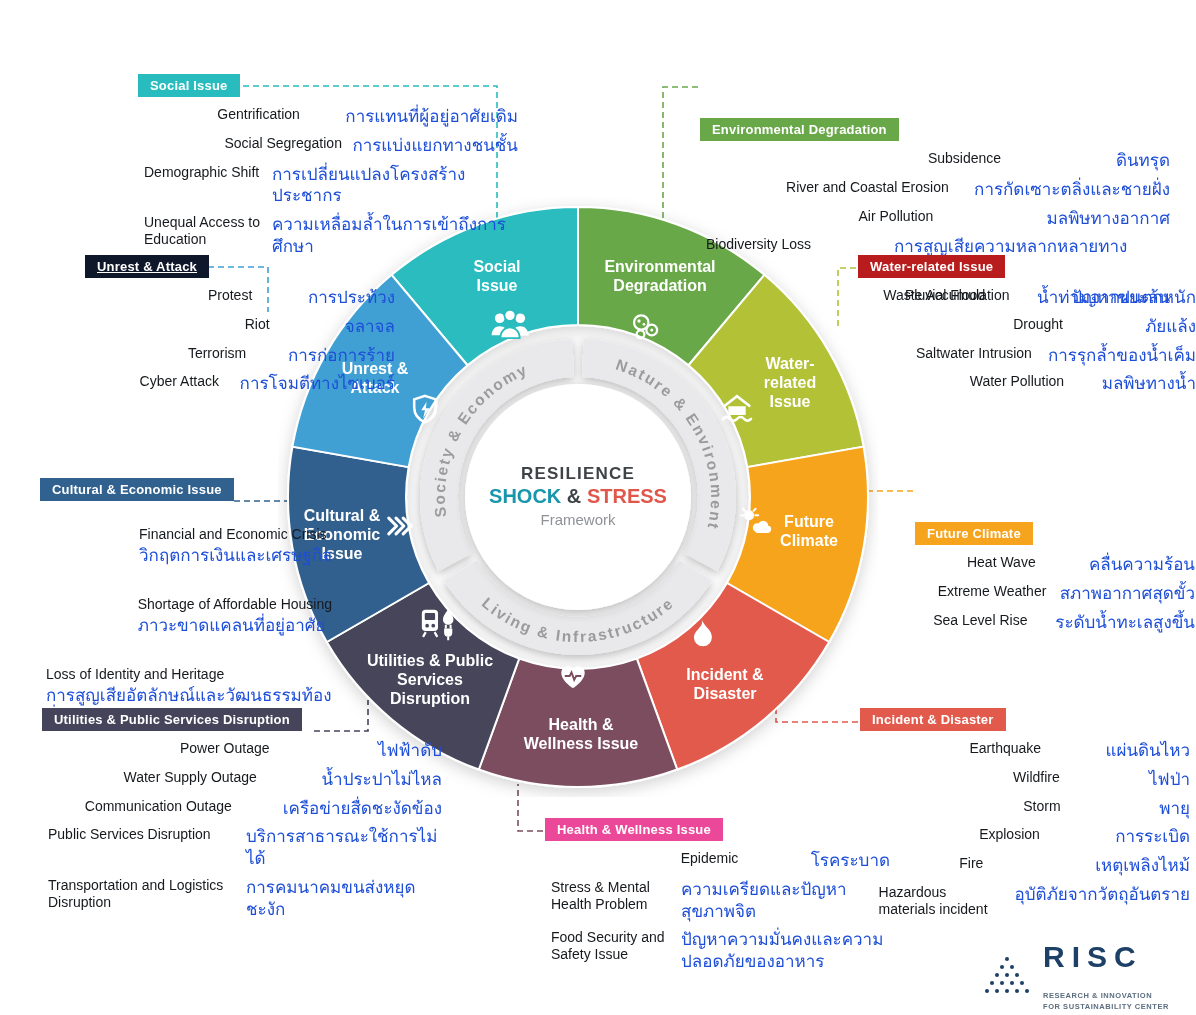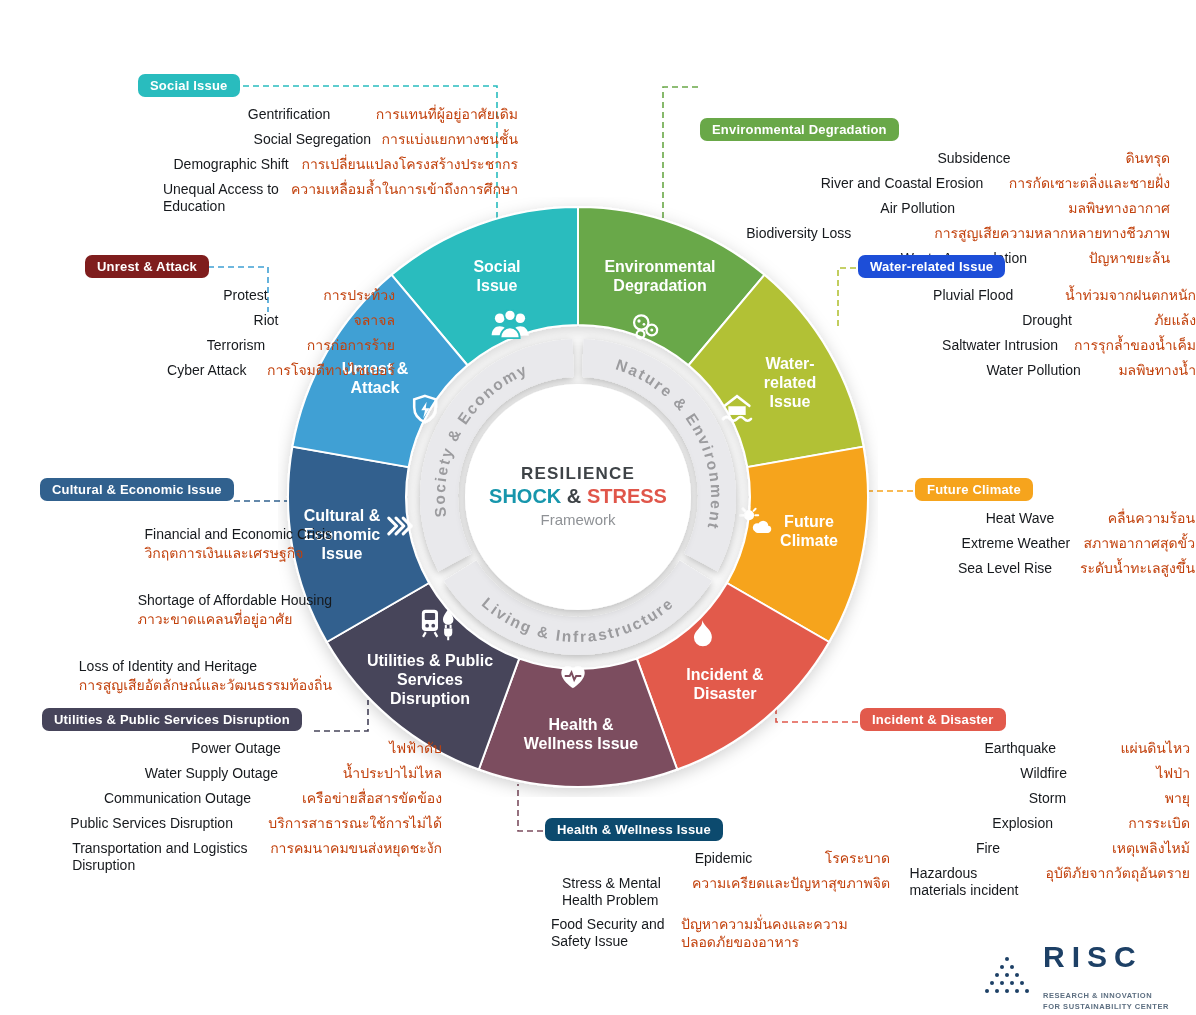--- a/index.html
+++ b/index.html
@@ -8,25 +8,25 @@
   #connectors{position:absolute;left:0;top:0;z-index:1;}
   #wheel{position:absolute;left:278px;top:197px;width:600px;height:600px;z-index:2;}
   
   .seg-label{font-family:"Liberation Sans",sans-serif;font-weight:bold;font-size:16px;fill:#ffffff;}
   .ring-label{font-family:"Liberation Sans",sans-serif;font-weight:bold;font-size:15.5px;fill:#9B9B9E;letter-spacing:2px;}
   .c-line1{font-family:"Liberation Sans",sans-serif;font-weight:bold;font-size:17px;letter-spacing:1.2px;}
   .c-line2{font-family:"Liberation Sans",sans-serif;font-weight:bold;font-size:20px;}
   .c-line3{font-family:"Liberation Sans",sans-serif;font-size:15px;fill:#8F9296;}
   
   .callout{position:absolute;z-index:3;}
-  .pill{display:inline-block;color:#fff;font-weight:bold;font-size:13px;padding:4px 12px;border-radius:7px;letter-spacing:.2px;}
+  .pill{display:inline-block;color:#fff;font-weight:bold;font-size:13px;padding:4px 12px;border-radius:0;letter-spacing:.2px;}
   .items{margin-top:9px;display:flex;flex-direction:column;gap:7px;padding-left:6px;align-items:flex-end;}
   .row{display:grid;grid-template-columns:var(--encol,112px) 1fr;column-gap:10px;align-items:start;}
   .en{font-size:14px;color:#16191d;line-height:1.22;}
-  .th{font-size:14px;color:#c2410c;line-height:1.28;}
+  .th{font-size:17px;color:#1d4ed8;line-height:1.28;}
   .callout.stacked .items{gap:13px;}
   .callout.stacked .row{display:block;margin-top:16px;}
   .callout.stacked .th{margin-top:2px;}
   #co-social-issue{left:138px;top:74px;width:380px;--encol:118px;}
   #co-environmental-degradation{left:700px;top:75px;width:470px;margin-top:43px;--encol:178px;}
   #co-unrest-attack{left:85px;top:255px;width:310px;--encol:90px;}
   #co-water-related-issue{left:858px;top:255px;width:338px;--encol:122px;}
   #co-cultural-economic-issue{left:40px;top:478px;width:292px;}
   #co-future-climate{left:915px;top:478px;width:280px;--encol:112px;}
   #co-utilities-disruption{left:42px;top:708px;width:400px;--encol:188px;}
@@ -204,39 +204,39 @@
         </div>
         <div class="row">
           <div class="en">Biodiversity Loss</div>
           <div class="th">การสูญเสียความหลากหลายทางชีวภาพ</div>
         </div>
         <div class="row">
           <div class="en">Waste Accumulation</div>
           <div class="th">ปัญหาขยะล้น</div>
         </div>
       </div></div>
-  <div class="callout" id="co-unrest-attack"><div class="pill" style="background: #7f1d1d;">Unrest &amp; Attack</div><div class="items">
+  <div class="callout" id="co-unrest-attack"><div class="pill" style="background: #0f172a; text-decoration: underline;">Unrest &amp; Attack</div><div class="items">
         <div class="row">
           <div class="en">Protest</div>
           <div class="th">การประท้วง</div>
         </div>
         <div class="row">
           <div class="en">Riot</div>
           <div class="th">จลาจล</div>
         </div>
         <div class="row">
           <div class="en">Terrorism</div>
           <div class="th">การก่อการร้าย</div>
         </div>
         <div class="row">
           <div class="en">Cyber Attack</div>
           <div class="th">การโจมตีทางไซเบอร์</div>
         </div>
       </div></div>
-  <div class="callout" id="co-water-related-issue"><div class="pill" style="background: #1d4ed8;">Water-related Issue</div><div class="items">
+  <div class="callout" id="co-water-related-issue"><div class="pill" style="background: #b91c1c;">Water-related Issue</div><div class="items">
         <div class="row">
           <div class="en">Pluvial Flood</div>
           <div class="th">น้ำท่วมจากฝนตกหนัก</div>
         </div>
         <div class="row">
           <div class="en">Drought</div>
           <div class="th">ภัยแล้ง</div>
         </div>
         <div class="row">
           <div class="en">Saltwater Intrusion</div>
@@ -254,21 +254,21 @@
         </div>
         <div class="row">
           <div class="en">Shortage of Affordable Housing</div>
           <div class="th">ภาวะขาดแคลนที่อยู่อาศัย</div>
         </div>
         <div class="row">
           <div class="en">Loss of Identity and Heritage</div>
           <div class="th">การสูญเสียอัตลักษณ์และวัฒนธรรมท้องถิ่น</div>
         </div>
       </div></div>
-  <div class="callout" id="co-future-climate"><div class="pill" style="background: rgb(246, 164, 29);">Future Climate</div><div class="items">
+  <div class="callout" id="co-future-climate"><div class="pill" style="background: rgb(246, 164, 29); margin-top: 44px;">Future Climate</div><div class="items">
         <div class="row">
           <div class="en">Heat Wave</div>
           <div class="th">คลื่นความร้อน</div>
         </div>
         <div class="row">
           <div class="en">Extreme Weather</div>
           <div class="th">สภาพอากาศสุดขั้ว</div>
         </div>
         <div class="row">
           <div class="en">Sea Level Rise</div>
@@ -279,32 +279,32 @@
         <div class="row">
           <div class="en">Power Outage</div>
           <div class="th">ไฟฟ้าดับ</div>
         </div>
         <div class="row">
           <div class="en">Water Supply Outage</div>
           <div class="th">น้ำประปาไม่ไหล</div>
         </div>
         <div class="row">
           <div class="en">Communication Outage</div>
-          <div class="th">เครือข่ายสื่อสารขัดข้อง</div>
+          <div class="th">เครือข่ายสื่ดชะงัดข้อง</div>
         </div>
         <div class="row">
           <div class="en">Public Services Disruption</div>
           <div class="th">บริการสาธารณะใช้การไม่ได้</div>
         </div>
         <div class="row">
           <div class="en">Transportation and Logistics Disruption</div>
           <div class="th">การคมนาคมขนส่งหยุดชะงัก</div>
         </div>
       </div></div>
-  <div class="callout" id="co-health-wellness-issue"><div class="pill" style="background: #0c4a6e;">Health &amp; Wellness Issue</div><div class="items">
+  <div class="callout" id="co-health-wellness-issue"><div class="pill" style="background: #ec4899;">Health &amp; Wellness Issue</div><div class="items">
         <div class="row">
           <div class="en">Epidemic</div>
           <div class="th">โรคระบาด</div>
         </div>
         <div class="row">
           <div class="en">Stress &amp; Mental Health Problem</div>
           <div class="th">ความเครียดและปัญหาสุขภาพจิต</div>
         </div>
         <div class="row">
           <div class="en">Food Security and Safety Issue</div>

